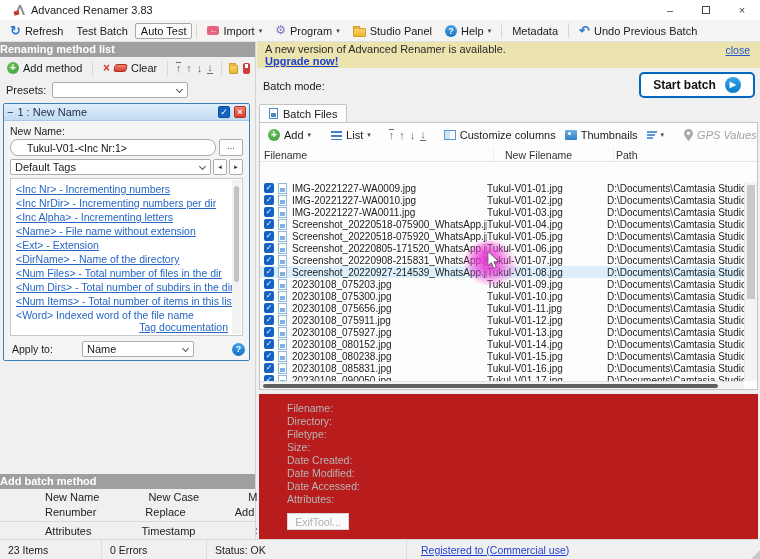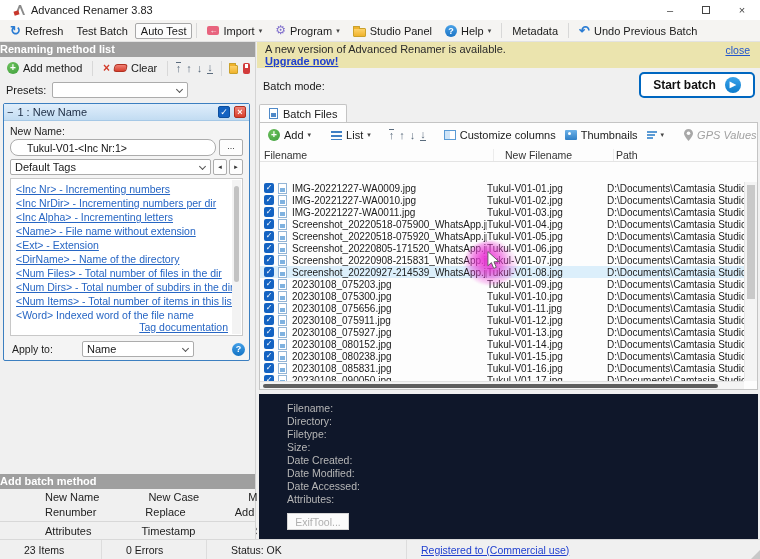--- a/index.html
+++ b/index.html
@@ -141,30 +141,30 @@
            position:relative; flex:none; }
   .ficon::after { content:""; position:absolute; left:1px; right:1px; bottom:1px; height:4px; background:#7fb2e0; }
   .c1 { width:200px; padding-left:5px; overflow:hidden; flex:none; }
   .c2 { width:120px; overflow:hidden; flex:none; }
   .c3 { flex:1; overflow:hidden; }
   .hscroll { position:absolute; left:0; right:13px; bottom:0; height:8px; background:#f4f4f4; border-top:1px solid #e2e2e2; }
   .hthumb { position:absolute; left:3px; top:2px; width:94%; height:4px; background:#5f5f5f; border-radius:2px; }
   .vscroll { position:absolute; right:0; top:59px; bottom:8px; width:13px; background:#f4f4f4; border-left:1px solid #e6e6e6; }
   .vthumb { position:absolute; left:2px; right:2px; top:3px; height:114px; background:#c9c9c9; }
 
-  .info-panel { position:absolute; left:2px; right:2px; top:352px; bottom:0; background:#0f172a;
+  .info-panel { position:absolute; left:2px; right:2px; top:352px; bottom:0; background:#b91c1c;
                 padding:8px 0 0 28px; }
   .info-line { color:#b6b6b6; font-size:10.5px; line-height:13px; }
   .exif-btn { margin-top:7px; width:62px; height:17px; background:#fbfbfb; border:1px solid #d6d6d6;
               color:#b0b0b0; font-size:10.5px; font-family:"Liberation Sans",sans-serif; }
 
   
   .statusbar { position:absolute; left:0; right:0; bottom:0; height:20px; background:#f0f0f0;
                border-top:1px solid #d9d9d9; display:flex; align-items:center; font-size:10.5px; }
-  .sseg { height:100%; display:flex; align-items:center; padding-left:24px; border-right:1px solid #dddddd; }
+  .sseg { height:100%; display:flex; align-items:center; padding-left:8px; border-right:1px solid #dddddd; }
   .s1 { width:102px; } .s2 { width:105px; } .s3 { width:200px; }
   .s4 { flex:1; border-right:none; padding-left:14px; }
   .reg-link { color:#1f3fcf; text-decoration:underline; }
   .grip { position:absolute; right:0; bottom:0; width:0; height:0;
           border-left:9px solid transparent; border-bottom:9px solid #c8c8c8; }
 
   
   .cursor-glow { position:absolute; left:464px; top:241px; width:54px; height:44px; border-radius:50%;
     background: radial-gradient(circle at 40% 38%, rgba(234,52,212,0.95) 0%, rgba(234,52,212,0) 55%),
                 radial-gradient(ellipse at 52% 58%, rgba(234,52,212,0.7) 0%, rgba(234,52,212,0) 70%);

